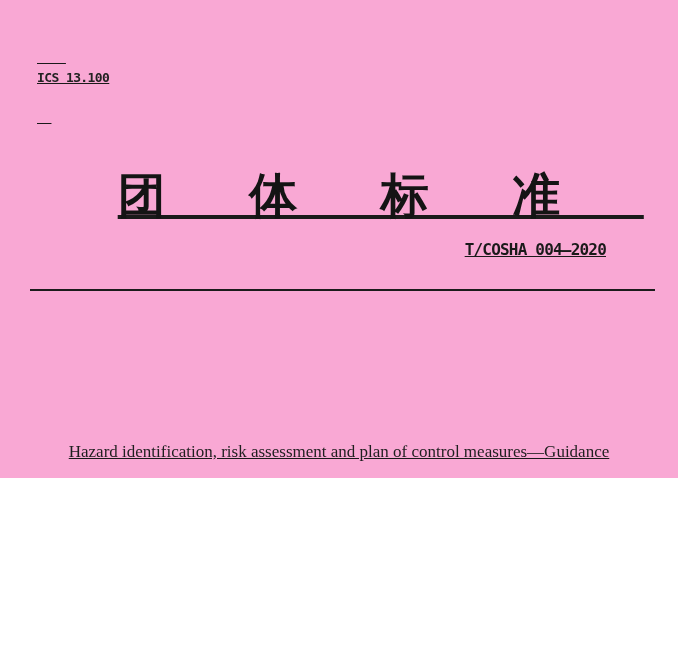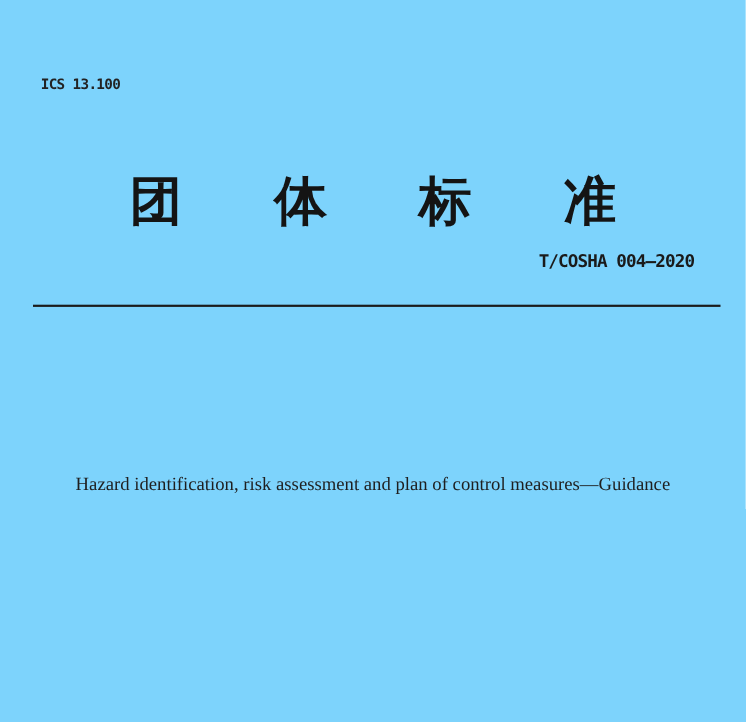--- a/index.html
+++ b/index.html
@@ -3,50 +3,51 @@
 <meta charset="utf-8">
 <style>
   html, body {
     margin: 0;
     padding: 0;
     background: #ffffff;
   }
   .page {
     position: relative;
     width: 678px;
-    height: 656px;
-    background: #7dd3fc;
+    height: 478px;
+    background: #f9a8d4;
     overflow: hidden;
     font-family: "Liberation Sans", sans-serif;
     color: #1a1a1a;
+    text-decoration: underline;
   }
   .ics-block {
     margin: 28px 0 0 37px;
     font-family: "DejaVu Sans Mono", monospace;
     font-size: 13px;
     font-weight: 600;
     line-height: 20px;
     letter-spacing: -0.6px;
     color: #222222;
     white-space: pre;
   }
   .masthead {
-    margin-top: 32px;
+    margin-top: 44px;
     text-align: center;
     font-size: 48px;
     line-height: 48px;
     font-weight: 600;
     letter-spacing: 1.74em;
     text-indent: 1.74em;
     color: #141414;
     white-space: nowrap;
     font-family: "Liberation Sans", sans-serif;
   }
   .std-number {
-    margin: 21px 47px 0 0;
+    margin: 21px 72px 0 0;
     text-align: right;
     font-family: "DejaVu Sans Mono", monospace;
     font-size: 16px;
     font-weight: 600;
     line-height: 18px;
     letter-spacing: -0.8px;
     color: #1a1a1a;
     white-space: pre;
   }
   .rule {

